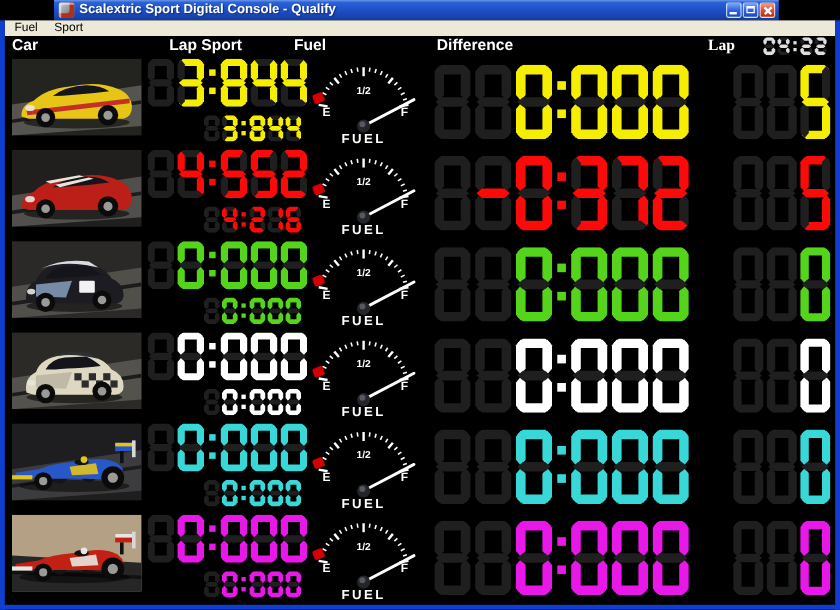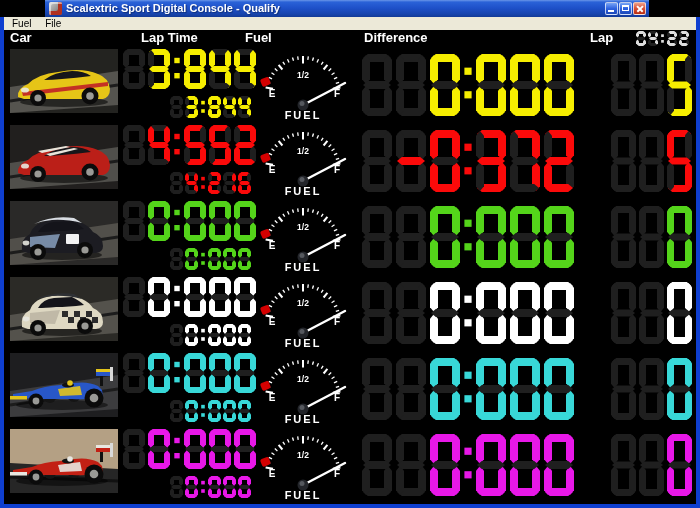--- a/index.html
+++ b/index.html
@@ -32,21 +32,21 @@
   
   .b-left,.b-right,.b-bottom{position:absolute;background:#0f3fd0;z-index:30;}
   .b-left{left:0;top:17px;width:4px;height:491px;}
   .b-right{right:0;top:17px;width:4px;height:491px;}
   .b-bottom{left:0;top:504px;width:700px;height:4px;}
 
   
   .content{position:absolute;left:4px;top:30px;width:692px;height:474px;background:#000;overflow:hidden;}
   .header-row{position:relative;height:17px;background:#000;}
   .colhead{position:absolute;top:0;height:17px;line-height:16px;font-size:13px;font-weight:bold;color:#fff;white-space:nowrap;text-align:center;}
-  .h-car{left:6px;} .h-laptime{left:137px;} .h-fuel{left:241px;} .h-diff{left:360px;} .h-lap{left:586px;}
+  .h-car{left:6px;} .h-laptime{left:137px;} .h-fuel{left:241px;} .h-diff{left:360px;} .h-lap{left:586px;font-family:Liberation Serif, serif;}
   .timerdisp{position:absolute;left:632px;top:1px;}
 
   .row{position:relative;height:76px;}
   .cell{position:absolute;}
   .car{left:6px;top:2px;width:108px;height:64px;background:#111;}
   .car svg{display:block;}
   .bigtime{left:119px;top:2px;}
   .smalltime{left:166px;top:49px;}
   .gaugecell{left:252px;top:1px;width:96px;height:74px;}
   .diff{left:358px;top:7px;}
@@ -70,27 +70,27 @@
         </div>
       <div class="winbtn red">
           <span class="x1"></span>
           <span class="x2"></span>
         </div>
     </div>
   </div>
 
   <div class="menubar">
     <span class="menu-item">Fuel</span>
-    <span class="menu-item">File</span>
+    <span class="menu-item">Sport</span>
   </div>
 
   <div class="content">
     <div class="header-row">
       <span class="colhead h-car">Car</span>
-      <span class="colhead h-laptime">Lap Time</span>
+      <span class="colhead h-laptime">Lap Sport</span>
       <span class="colhead h-fuel">Fuel</span>
       <span class="colhead h-diff">Difference</span>
       <span class="colhead h-lap">Lap</span>
       <span class="timerdisp">
           <svg width="53" height="15">
             <polygon points="1,1.5 2.8,0 7.2,0 9,1.5 7.2,3 2.8,3" fill="#dedede"></polygon>
             <polygon points="8.5,1 10,2.8 10,4.7 8.5,6.5 7,4.7 7,2.8" fill="#dedede"></polygon>
             <polygon points="8.5,8.5 10,10.3 10,12.2 8.5,14 7,12.2 7,10.3" fill="#dedede"></polygon>
             <polygon points="1,13.5 2.8,12 7.2,12 9,13.5 7.2,15 2.8,15" fill="#dedede"></polygon>
             <polygon points="1.5,8.5 3,10.3 3,12.2 1.5,14 0,12.2 0,10.3" fill="#dedede"></polygon>

